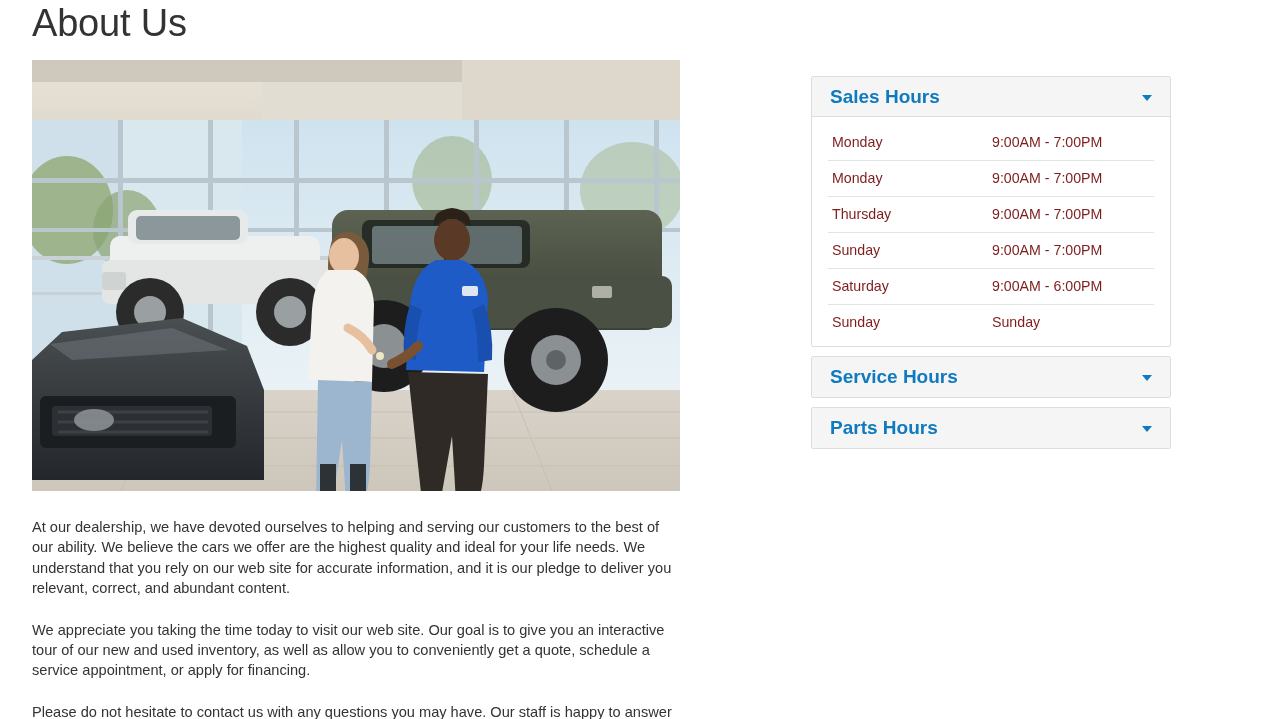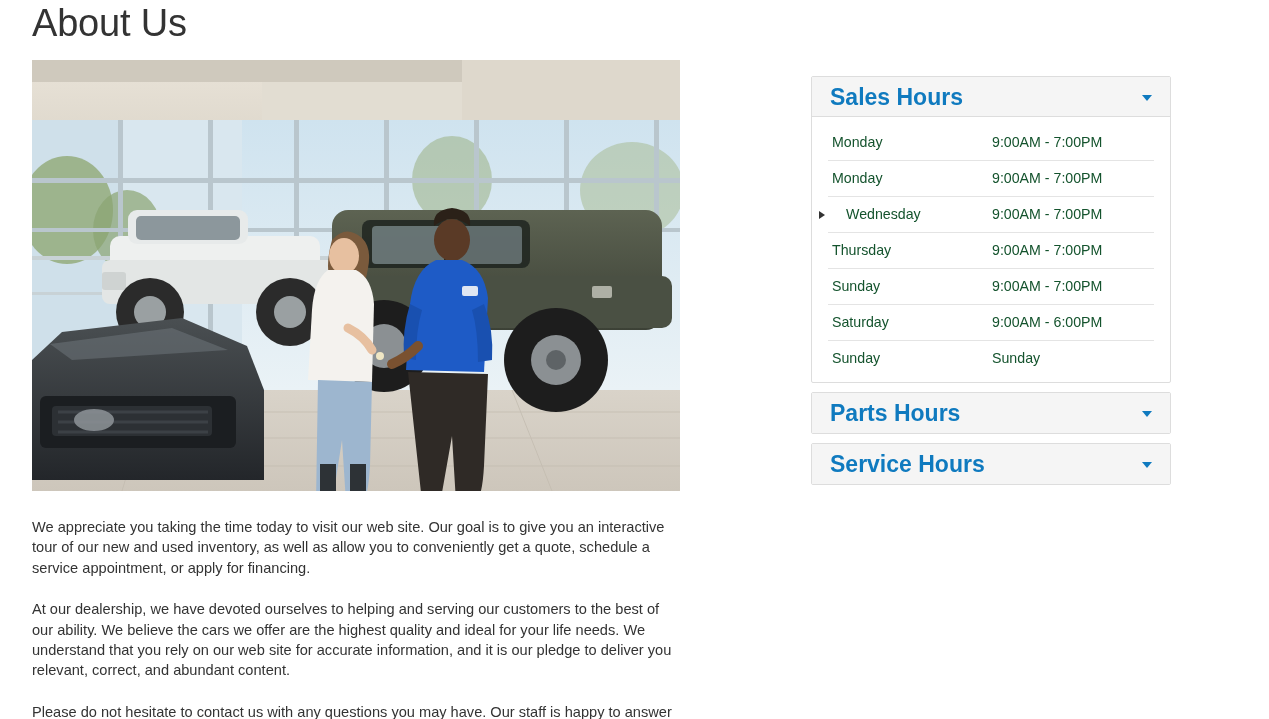--- a/index.html
+++ b/index.html
@@ -76,21 +76,21 @@
     border-bottom: 1px solid #dddddd;
     display: flex;
     align-items: center;
     justify-content: space-between;
     padding: 0 18px 0 18px;
     cursor: pointer;
     user-select: none;
   }
   .panel.collapsed .panel-header { border-bottom: none; }
   .panel-title {
-    font-size: 23px;
+    font-size: 19px;
     font-weight: bold;
     color: #0f7abf;
     line-height: 20px;
   }
   .caret {
     width: 0;
     height: 0;
     border-left: 5px solid transparent;
     border-right: 5px solid transparent;
     border-top: 6px solid #0f7abf;
@@ -98,21 +98,21 @@
   }
   .panel-body { padding: 8px 16px 6px 16px; }
   table.hours {
     width: 100%;
     border-collapse: collapse;
   }
   table.hours tr { border-bottom: 1px solid #e4e4e4; }
   table.hours tr:last-child { border-bottom: none; }
   table.hours td {
     font-size: 14.2px;
-    color: #14532d;
+    color: #7f1d1d;
     padding: 8px 0 8px 0;
     line-height: 19px;
     vertical-align: middle;
   }
   table.hours td.day { width: 164px; padding-left: 4px; position: relative; }
   table.hours td.time { }
   .row-marker {
     position: absolute;
     left: -9px;
     top: 50%;
@@ -258,22 +258,22 @@
           <rect x="382" y="438" width="20" height="14" rx="3" fill="#1a1a1a"></rect>
           <rect x="428" y="438" width="20" height="14" rx="3" fill="#1a1a1a"></rect>
           <path d="M386 286 q-12 12 -26 18" stroke="#7a5130" stroke-width="10" fill="none" stroke-linecap="round"></path>
         </g>
 
         <circle cx="348" cy="296" r="4" fill="#efe6c4"></circle>
       </svg>
     </div>
 
     <div class="body-copy">
+      <p>At our dealership, we have devoted ourselves to helping and serving our customers to the best of our ability. We believe the cars we offer are the highest quality and ideal for your life needs. We understand that you rely on our web site for accurate information, and it is our pledge to deliver you relevant, correct, and abundant content.</p>
       <p>We appreciate you taking the time today to visit our web site. Our goal is to give you an interactive tour of our new and used inventory, as well as allow you to conveniently get a quote, schedule a service appointment, or apply for financing.</p>
-      <p>At our dealership, we have devoted ourselves to helping and serving our customers to the best of our ability. We believe the cars we offer are the highest quality and ideal for your life needs. We understand that you rely on our web site for accurate information, and it is our pledge to deliver you relevant, correct, and abundant content.</p>
       <p>Please do not hesitate to contact us with any questions you may have. Our staff is happy to answer any and all inquiries in a timely fashion. We look forward to doing business with you!</p>
     </div>
   </div>
 
   <div class="right-col">
 
     <div class="panel">
       <div class="panel-header">
         <span class="panel-title">Sales Hours</span>
         <span class="caret"></span>
@@ -283,55 +283,48 @@
           <tbody>
             <tr>
               <td class="day">Monday</td>
               <td class="time">9:00AM - 7:00PM</td>
             </tr>
             <tr>
               <td class="day">Monday</td>
               <td class="time">9:00AM - 7:00PM</td>
             </tr>
             <tr>
-              <td class="day">
-                <span class="row-marker"></span>
-                <span class="day-indent">Wednesday</span>
-              </td>
-              <td class="time">9:00AM - 7:00PM</td>
-            </tr>
-            <tr>
               <td class="day">Thursday</td>
               <td class="time">9:00AM - 7:00PM</td>
             </tr>
             <tr>
               <td class="day">Sunday</td>
               <td class="time">9:00AM - 7:00PM</td>
             </tr>
             <tr>
               <td class="day">Saturday</td>
               <td class="time">9:00AM - 6:00PM</td>
             </tr>
             <tr>
               <td class="day">Sunday</td>
               <td class="time">Sunday</td>
             </tr>
           </tbody>
         </table>
+      </div>
+    </div>
+
+    <div class="panel collapsed">
+      <div class="panel-header">
+        <span class="panel-title">Service Hours</span>
+        <span class="caret"></span>
       </div>
     </div>
 
     <div class="panel collapsed">
       <div class="panel-header">
         <span class="panel-title">Parts Hours</span>
         <span class="caret"></span>
       </div>
     </div>
 
-    <div class="panel collapsed">
-      <div class="panel-header">
-        <span class="panel-title">Service Hours</span>
-        <span class="caret"></span>
-      </div>
-    </div>
-
   </div>
 </div>
 
 </body></html>

